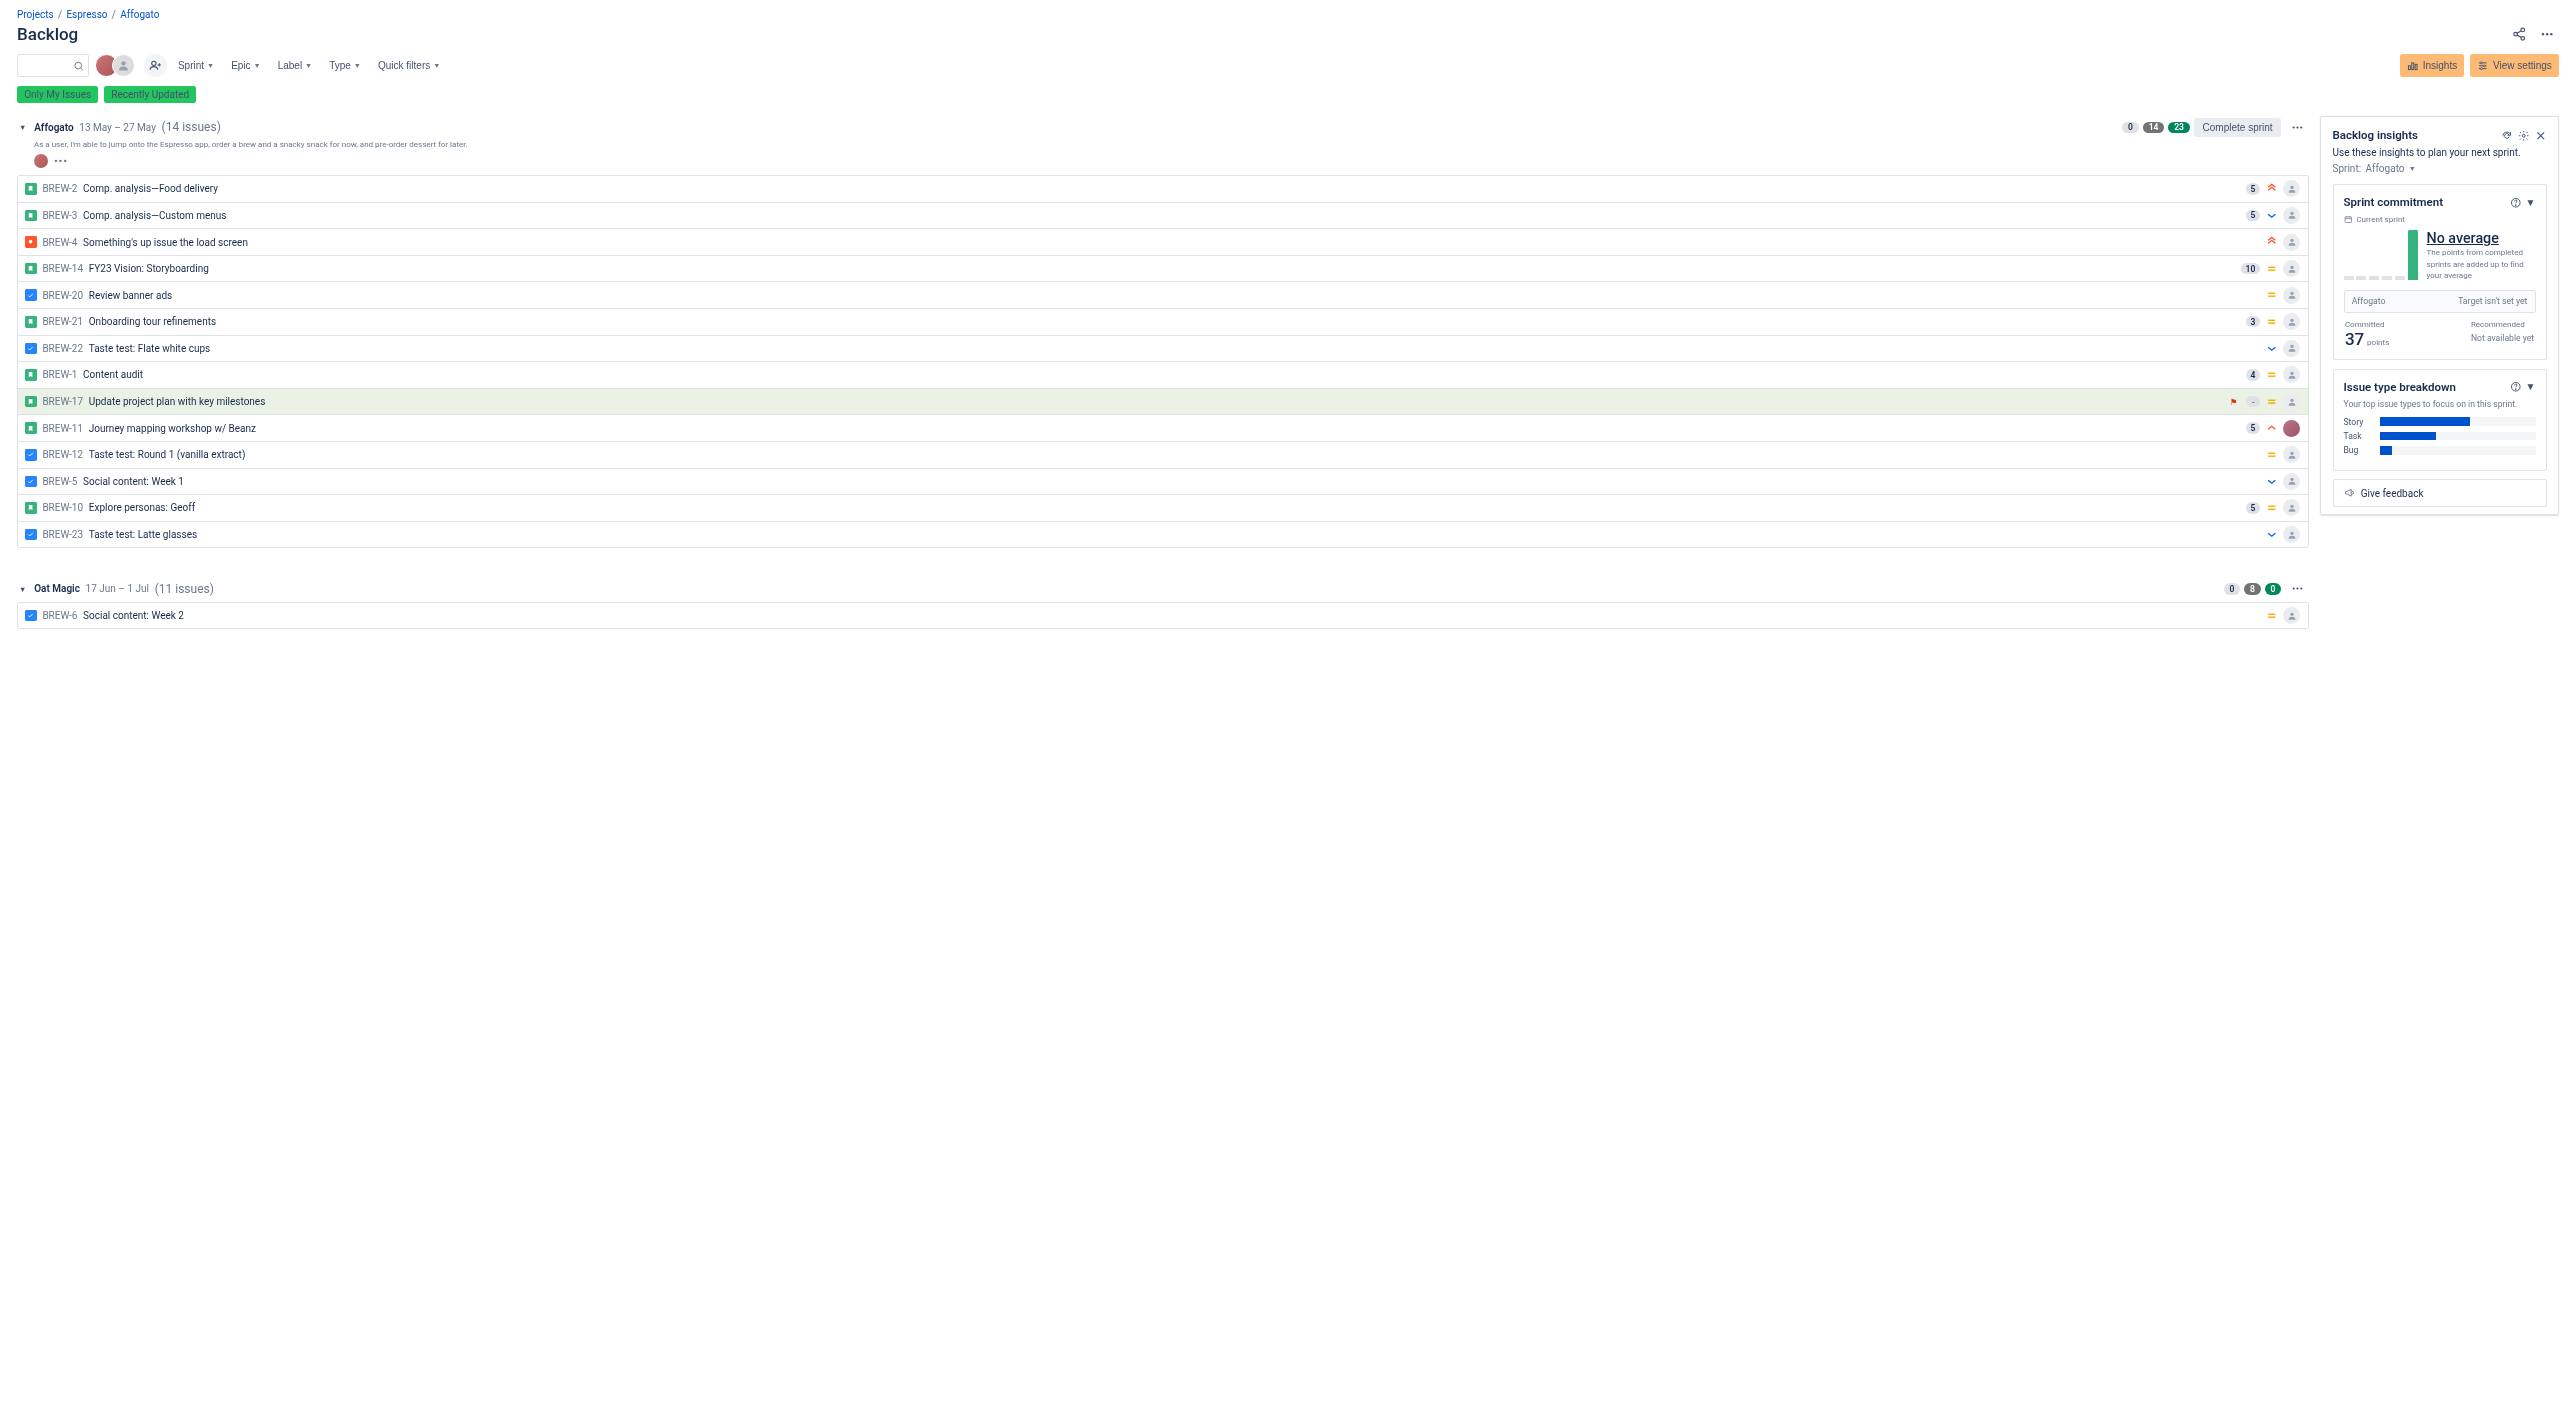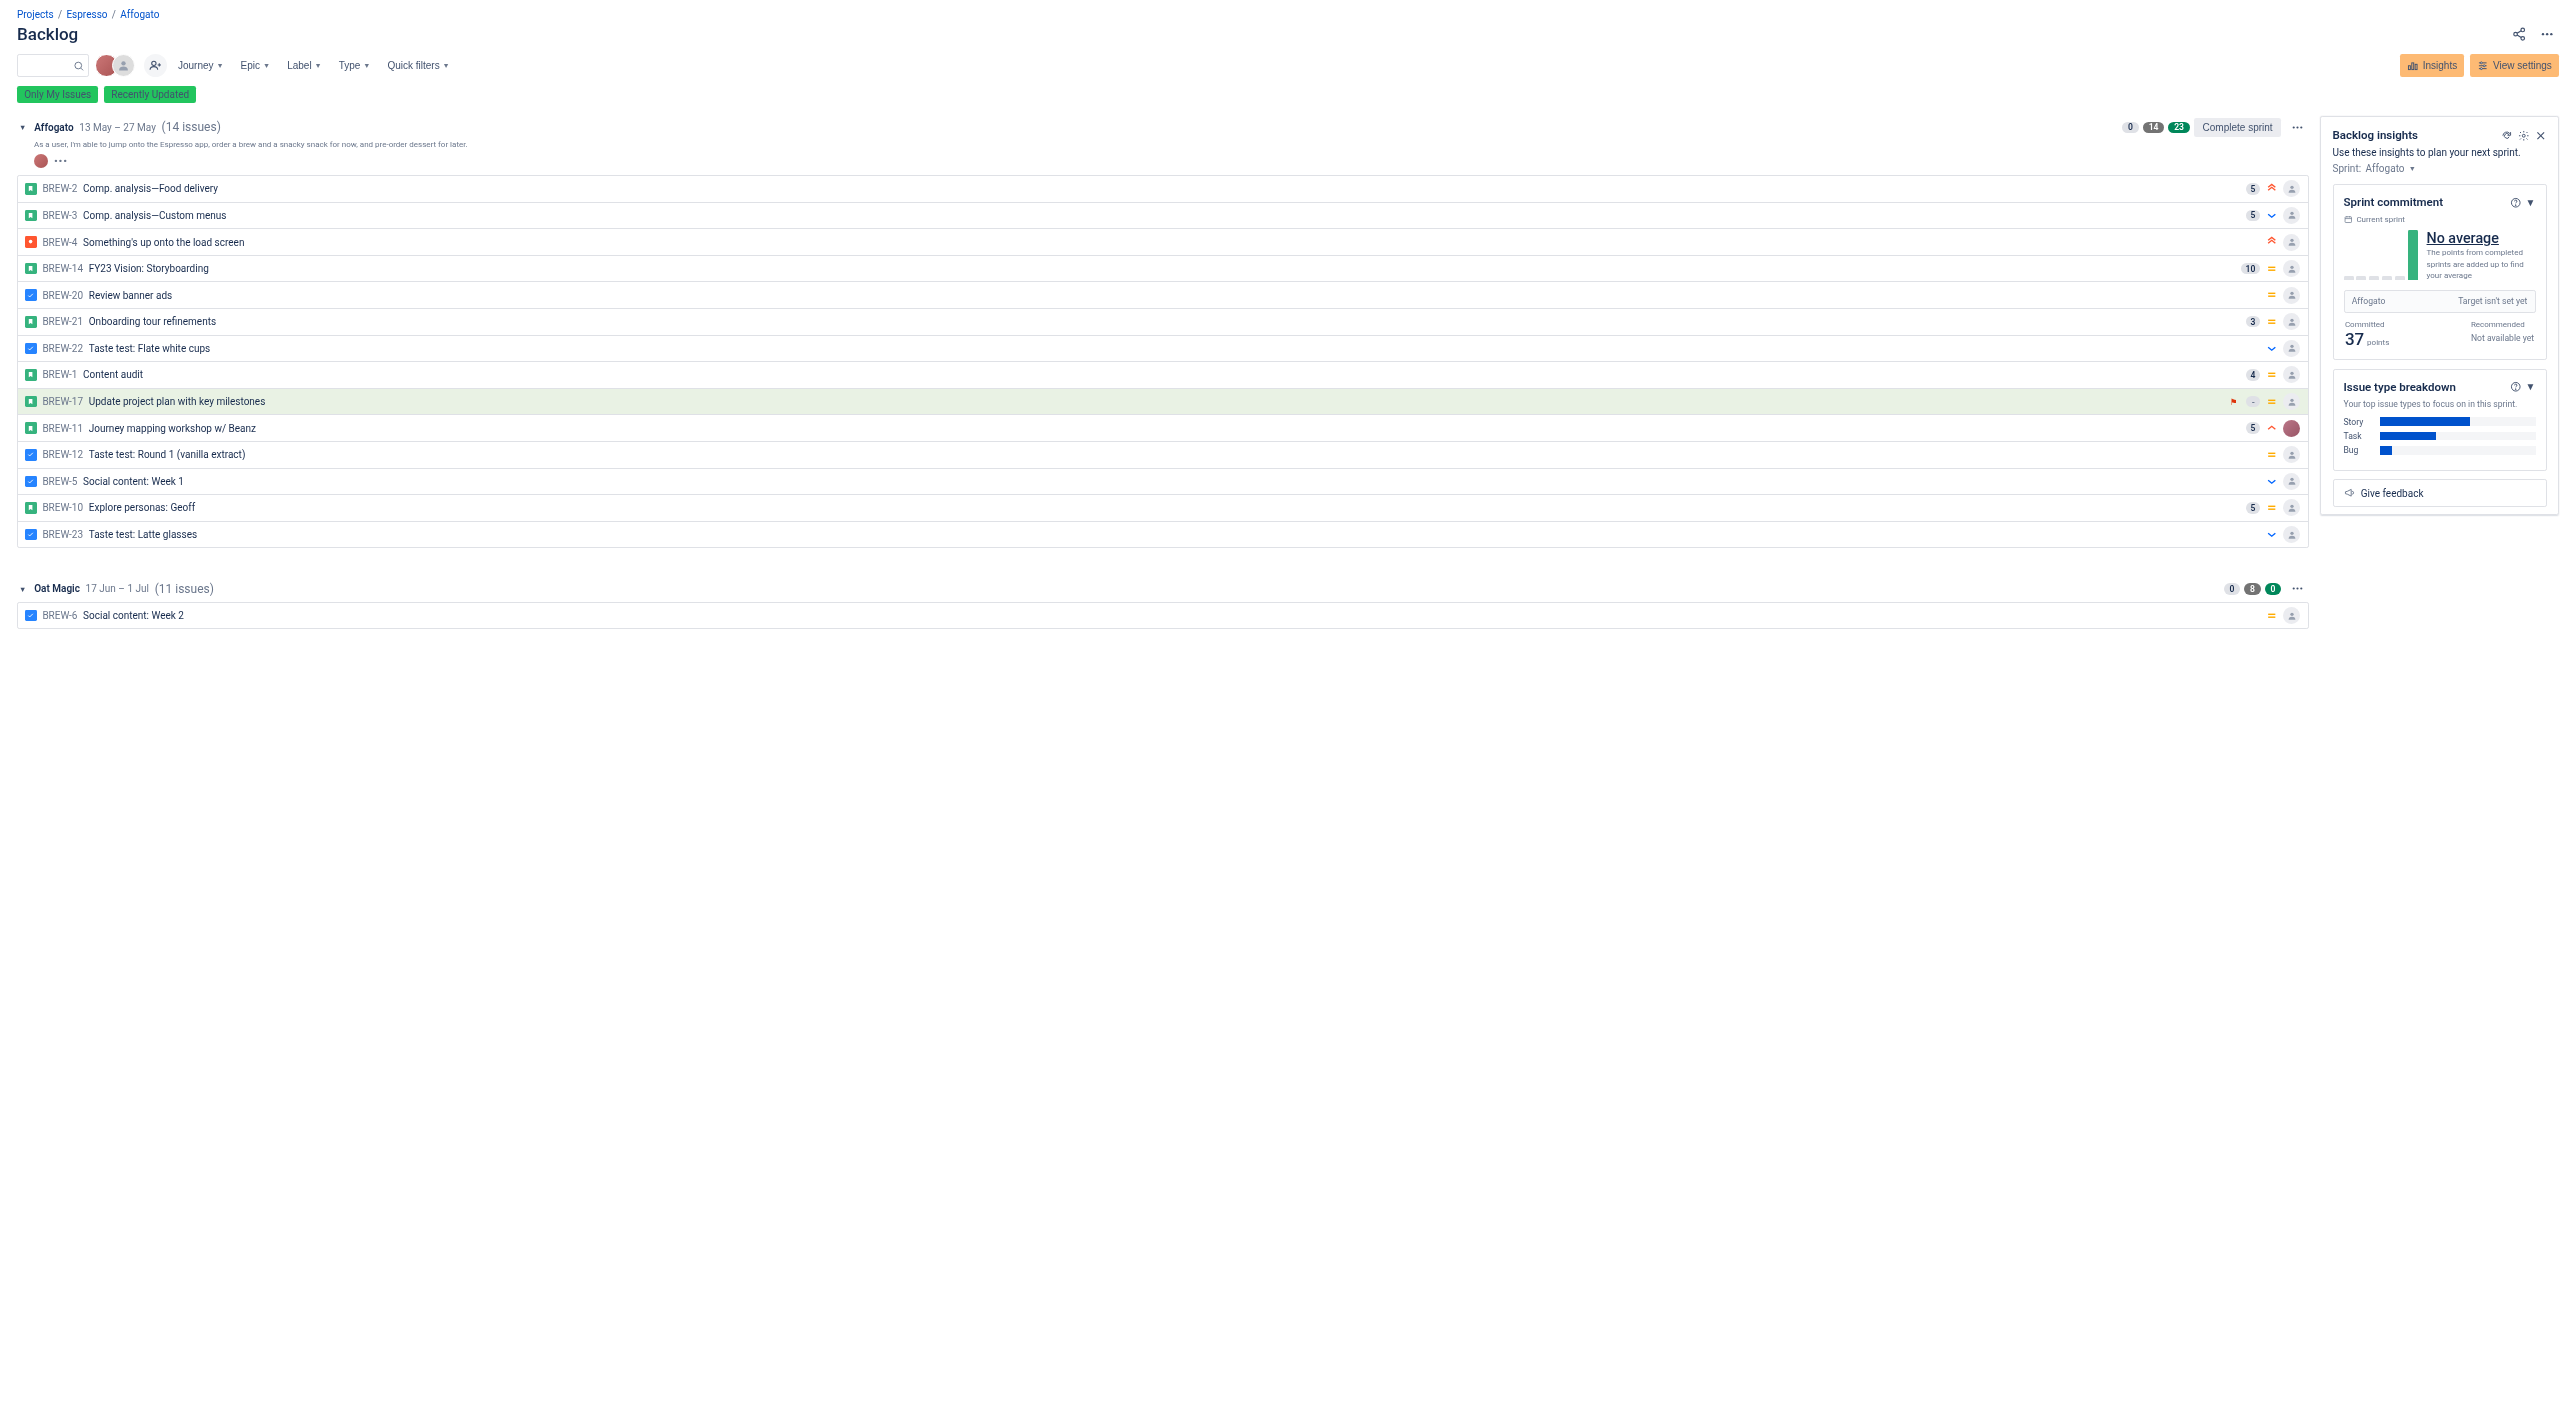--- a/index.html
+++ b/index.html
@@ -191,21 +191,21 @@
       </div>
       <div class="add-people">
         <svg width="13" height="13" viewBox="0 0 24 24" fill="none" stroke="currentColor" stroke-width="2">
             <circle cx="9" cy="8" r="4"></circle>
             <path d="M2 20c0-4 3-6 7-6s7 2 7 6"></path>
             <line x1="19" y1="8" x2="19" y2="14"></line>
             <line x1="16" y1="11" x2="22" y2="11"></line>
           </svg>
       </div>
       <button class="filter-btn">
-          <span>Journey</span>
+          <span>Sprint</span>
           <span class="chev">▼</span>
         </button>
       <button class="filter-btn">
           <span>Epic</span>
           <span class="chev">▼</span>
         </button>
       <button class="filter-btn">
           <span>Label</span>
           <span class="chev">▼</span>
         </button>
@@ -324,21 +324,21 @@
                 </div>
               </span>
     </div>
             <div class="issue-row">
       <span class="issue-type type-bug">
                 <svg viewBox="0 0 16 16">
                   <circle cx="8" cy="8" r="4" fill="#fff"></circle>
                 </svg>
               </span>
       <span class="issue-key">BREW-4</span>
-      <span class="issue-summary">Something's up onto the load screen</span>
+      <span class="issue-summary">Something's up issue the load screen</span>
 
       <span class="priority-ico">
                 <svg width="11.5" height="11.5" viewBox="0 0 16 16">
                   <path d="M3 10l5-4 5 4" stroke="#FF5630" stroke-width="2" fill="none"></path>
                   <path d="M3 6l5-4 5 4" stroke="#FF5630" stroke-width="2" fill="none"></path>
                 </svg>
               </span>
       <span class="assignee-slot">
                 <div class="avatar unassigned">
                   <svg width="10" height="10" viewBox="0 0 24 24" fill="#97A0AF">

